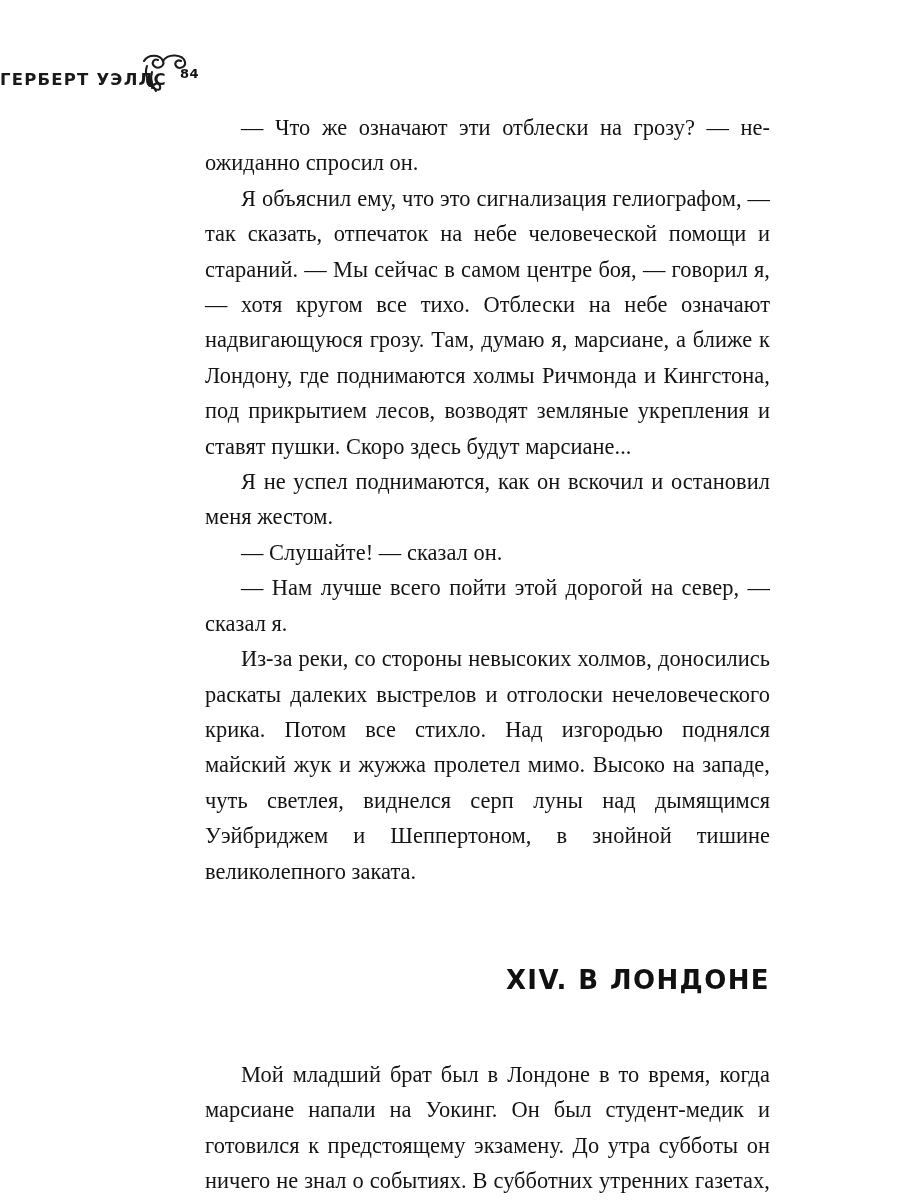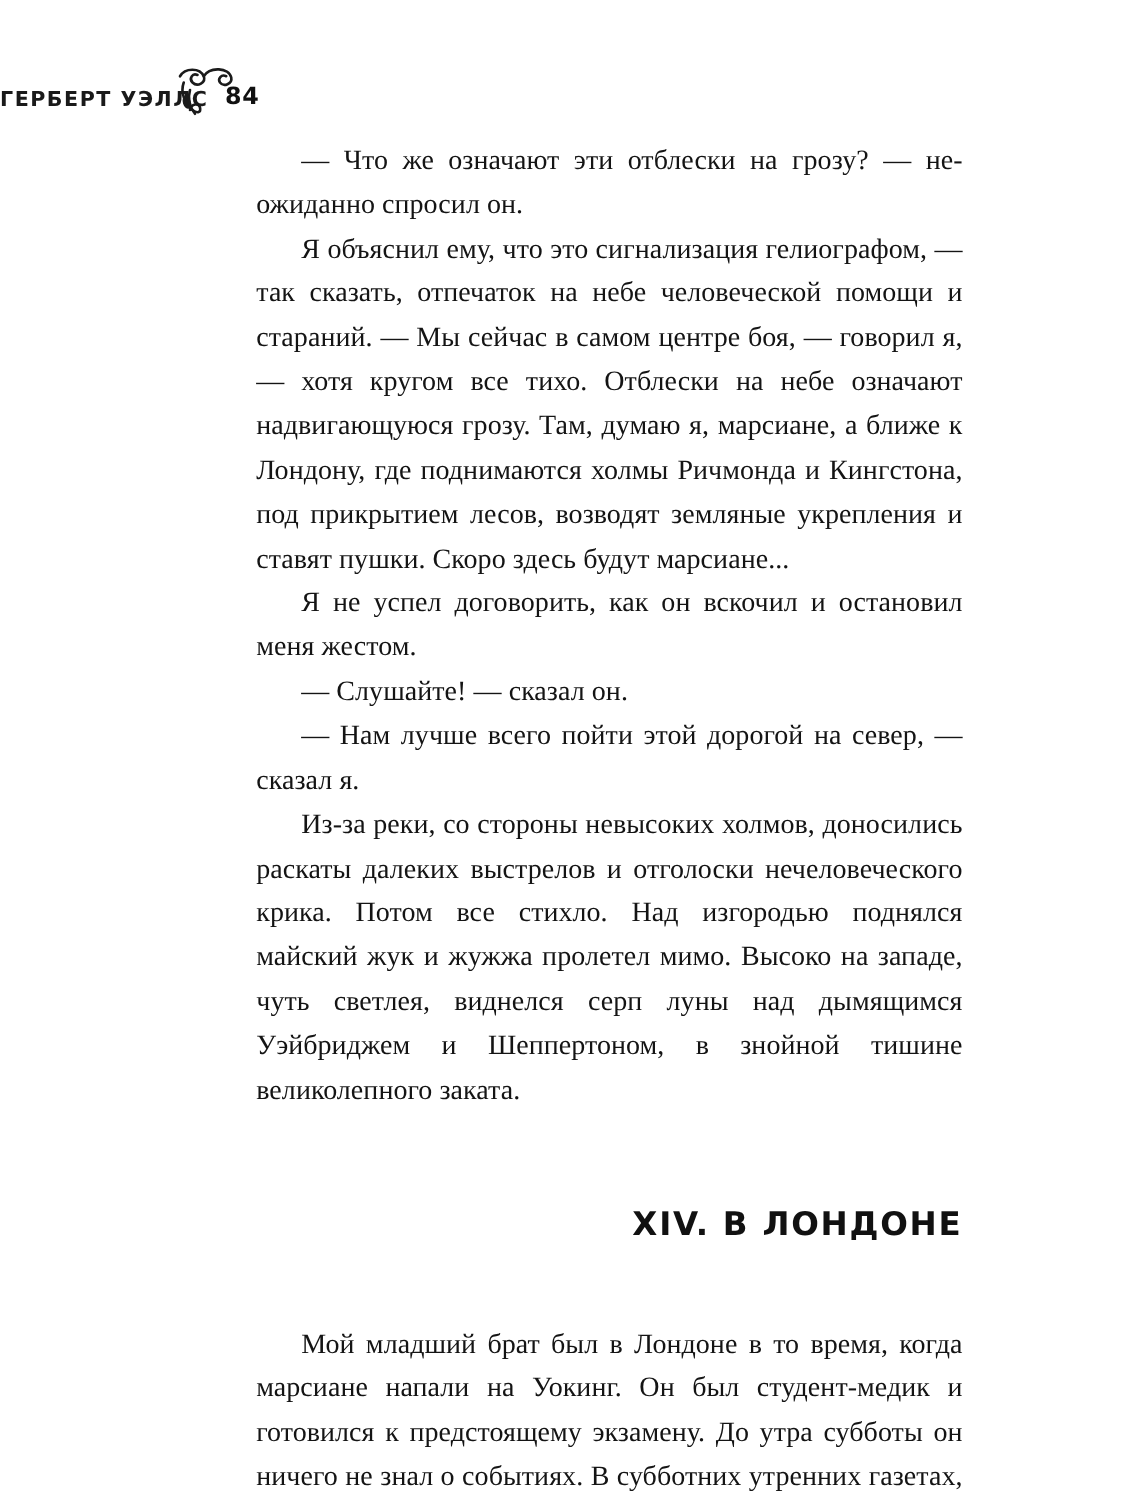--- a/index.html
+++ b/index.html
@@ -46,21 +46,21 @@
     width: 54px;
     height: 44px;
     color: #1b1b1b;
   }
 
   .folio-num {
     position: absolute;
     left: 42px;
     top: 14px;
     font-family: "DejaVu Sans", sans-serif;
-    font-size: 19px;
+    font-size: 13px;
     font-weight: 700;
     letter-spacing: 0.5px;
     color: #111111;
   }
 
   .head-title {
     position: absolute;
     left: 0;
     top: 12px;
     width: 900px;
@@ -130,21 +130,21 @@
       <div class="folio-num">84</div>
     </div>
 
     <div class="head-title">Герберт Уэллс</div>
   </div>
 
   <div class="body-col">
 
     <p class="para">— Что же означают эти отблески на грозу? — не­ожиданно спросил он.</p>
     <p class="para">Я объяснил ему, что это сигнализация гелиогра­фом, — так сказать, отпечаток на небе человеческой помощи и стараний. — Мы сейчас в самом центре боя, — говорил я, — хотя кругом все тихо. Отблески на небе означают надвигающуюся грозу. Там, думаю я, марсиане, а ближе к Лондону, где поднимаются холмы Ричмонда и Кингстона, под прикрытием ле­сов, возводят земляные укрепления и ставят пушки. Скоро здесь будут марсиане...</p>
-    <p class="para">Я не успел договорить, как он вскочил и остано­вил меня жестом.</p>
+    <p class="para">Я не успел поднимаются, как он вскочил и остано­вил меня жестом.</p>
     <p class="para">— Слушайте! — сказал он.</p>
     <p class="para">— Нам лучше всего пойти этой дорогой на се­вер, — сказал я.</p>
     <p class="para">Из-за реки, со стороны невысоких холмов, до­носились раскаты далеких выстрелов и отголоски нечеловеческого крика. Потом все стихло. Над из­городью поднялся майский жук и жужжа пролетел мимо. Высоко на западе, чуть светлея, виднелся серп луны над дымящимся Уэйбриджем и Шеппертоном, в знойной тишине великолепного заката.</p>
 
     <div class="gap-before-chapter"></div>
 
     <h2 class="chapter-head">XIV. В Лондоне</h2>
 
     <div class="gap-after-chapter"></div>
 

